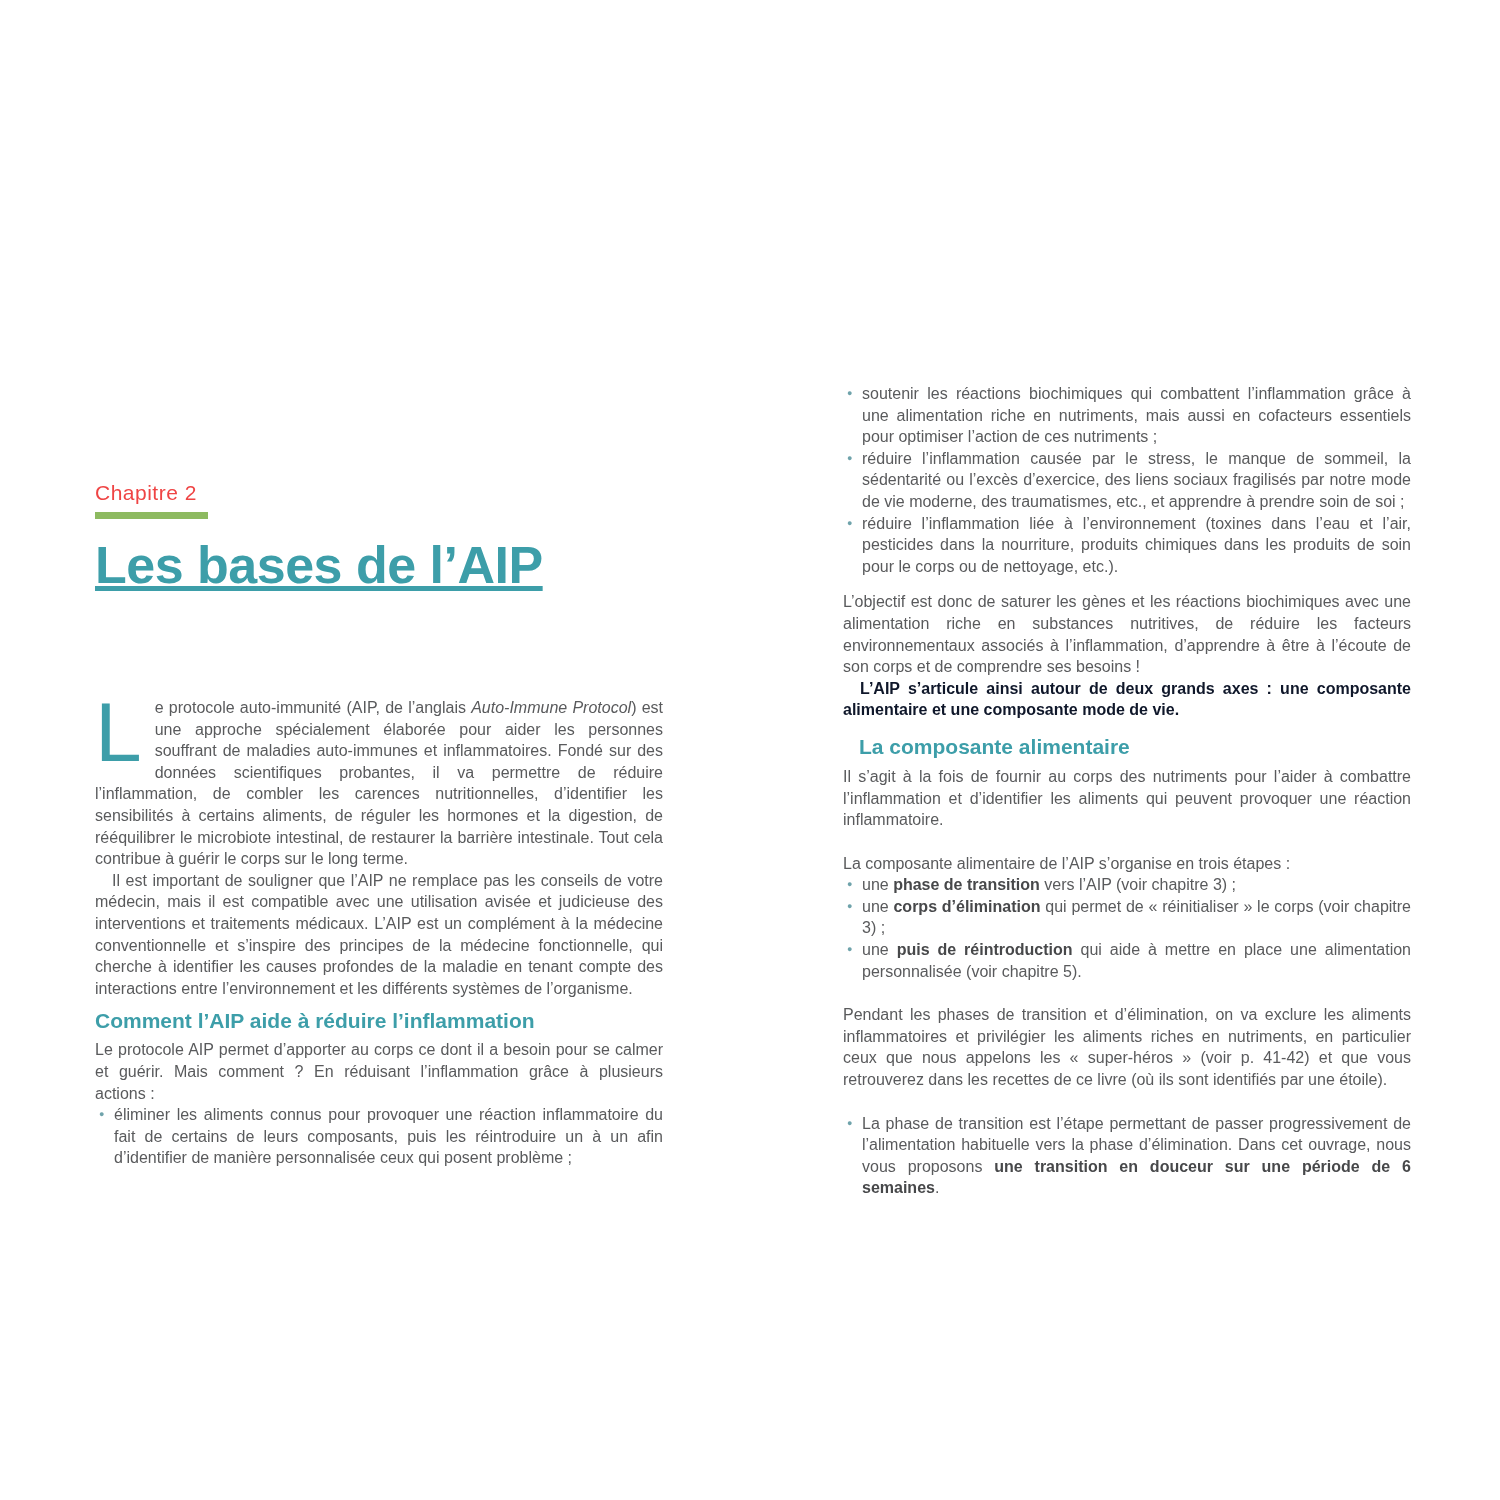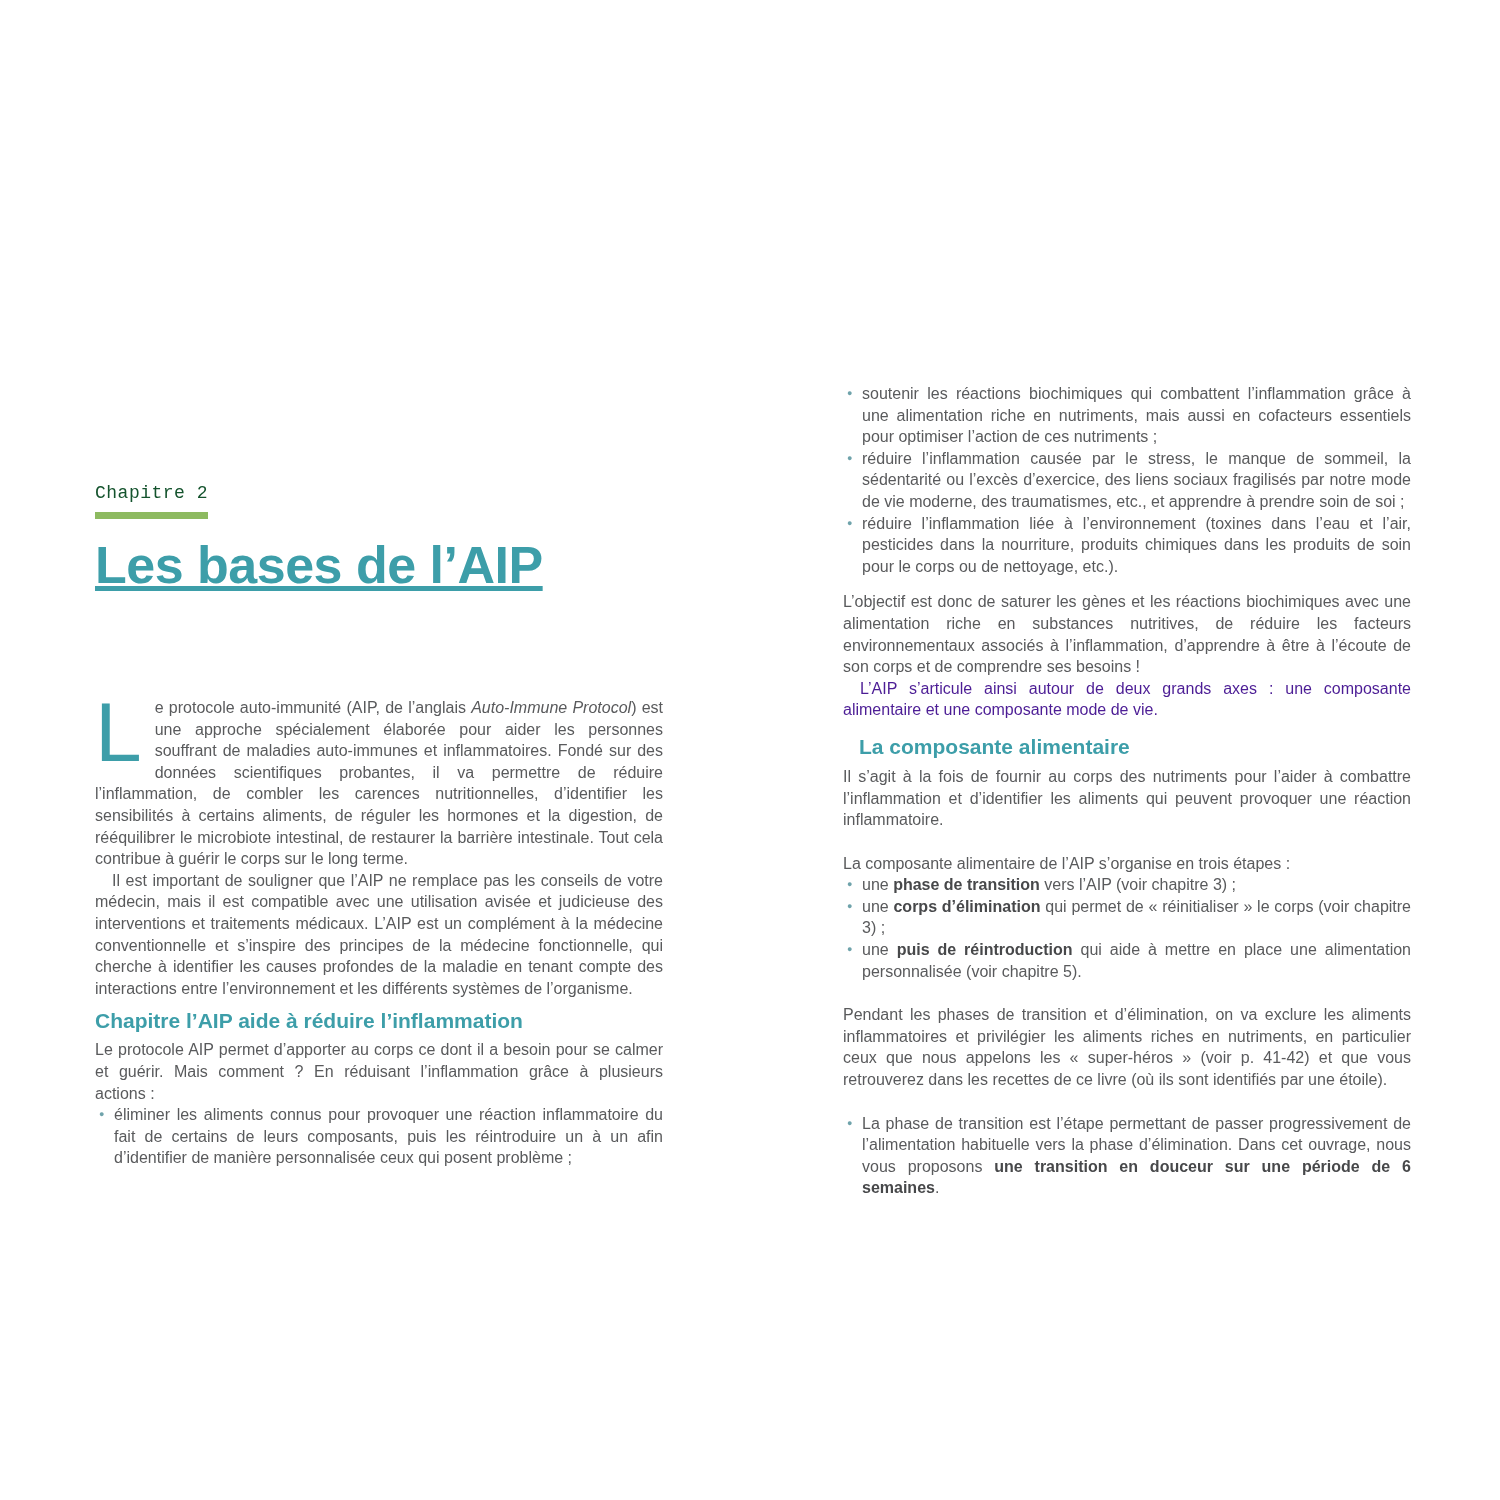--- a/index.html
+++ b/index.html
@@ -7,37 +7,37 @@
     width:1500px;height:1500px;background:#ffffff;position:relative;
     font-family:"Liberation Sans","DejaVu Sans",sans-serif;
     -webkit-font-smoothing:antialiased;
   }
   .spread{position:absolute;inset:0;background:#ffffff;}
   .col{position:absolute;width:568px;}
   .col-left{left:95px;top:480px;}
   .col-right{left:843px;top:383px;}
 
   .chapter{
-    font-family:Liberation Mono, monospace;
-    font-size:18px;line-height:26px;color:#14532d;letter-spacing:.5px;
+    font-family:Liberation Sans, sans-serif;
+    font-size:21px;line-height:26px;color:#ef4444;letter-spacing:.5px;
   }
   .chapter-bar{width:113px;height:7px;background:#8dba60;margin-top:6px;}
   .page-title{
     margin:18px 0 0 0;font-size:52px;line-height:56px;font-weight:bold;
     color:#3d9ea9;letter-spacing:-0.5px;text-decoration:underline;
   }
   .body{
     font-size:16px;line-height:21.6px;color:#595a5c;margin:0;
     text-align:justify;hyphens:auto;-webkit-hyphens:auto;
   }
   .intro{margin-top:104px;}
   .indent{text-indent:17px;}
   .i{font-style:italic;}
   .b{font-weight:bold;color:#47484a;}
-  .bold-para{font-weight:normal;color:#4c1d95;}
+  .bold-para{font-weight:bold;color:#0f172a;}
   .sec{
     font-size:21px;line-height:26px;font-weight:bold;color:#3d9ea9;
     margin:9px 0 5px 0;letter-spacing:0;
   }
   .dropcap{
     float:left;font-size:84px;line-height:64px;height:64px;
     color:#3d9ea9;padding:3px 13px 0 0;font-weight:400;
   }
   .bullet{position:relative;padding-left:19px;}
   .dot{
@@ -55,21 +55,21 @@
 
   <section class="col col-left">
     <div class="chapter">Chapitre 2</div>
     <div class="chapter-bar"></div>
     <h1 class="page-title">Les bases de l’AIP</h1>
 
     <p class="body intro"><span class="dropcap">L</span><span>e protocole auto-immunité (AIP, de l’anglais </span><span class="i">Auto-Immune Protocol</span><span>) est une approche spécialement élaborée pour aider les personnes souffrant de maladies auto-immunes et inflammatoires. Fondé sur des données scientifiques probantes, il va permettre de réduire l’inflammation, de combler les carences nutritionnelles, d’identifier les sensibilités à certains aliments, de réguler les hormones et la digestion, de rééquilibrer le microbiote intestinal, de restaurer la barrière intestinale. Tout cela contribue à guérir le corps sur le long terme.</span></p>
 
     <p class="body indent">Il est important de souligner que l’AIP ne remplace pas les conseils de votre médecin, mais il est compatible avec une utilisation avisée et judicieuse des interventions et traitements médicaux. L’AIP est un complément à la médecine conventionnelle et s’inspire des principes de la médecine fonctionnelle, qui cherche à identifier les causes profondes de la maladie en tenant compte des interactions entre l’environnement et les différents systèmes de l’organisme.</p>
 
-    <h2 class="sec">Chapitre l’AIP aide à réduire l’inflammation</h2>
+    <h2 class="sec">Comment l’AIP aide à réduire l’inflammation</h2>
 
     <p class="body">Le protocole AIP permet d’apporter au corps ce dont il a besoin pour se calmer et guérir. Mais comment&nbsp;? En réduisant l’inflammation grâce à plusieurs actions&nbsp;:</p>
 
     <div class="bullet">
       <span class="dot">●</span>
       <p class="body">éliminer les aliments connus pour provoquer une réaction inflammatoire du fait de certains de leurs composants, puis les réintroduire un à un afin d’identifier de manière personnalisée ceux qui posent problème&nbsp;;</p>
     </div>
   </section>
 
   <section class="col col-right">

